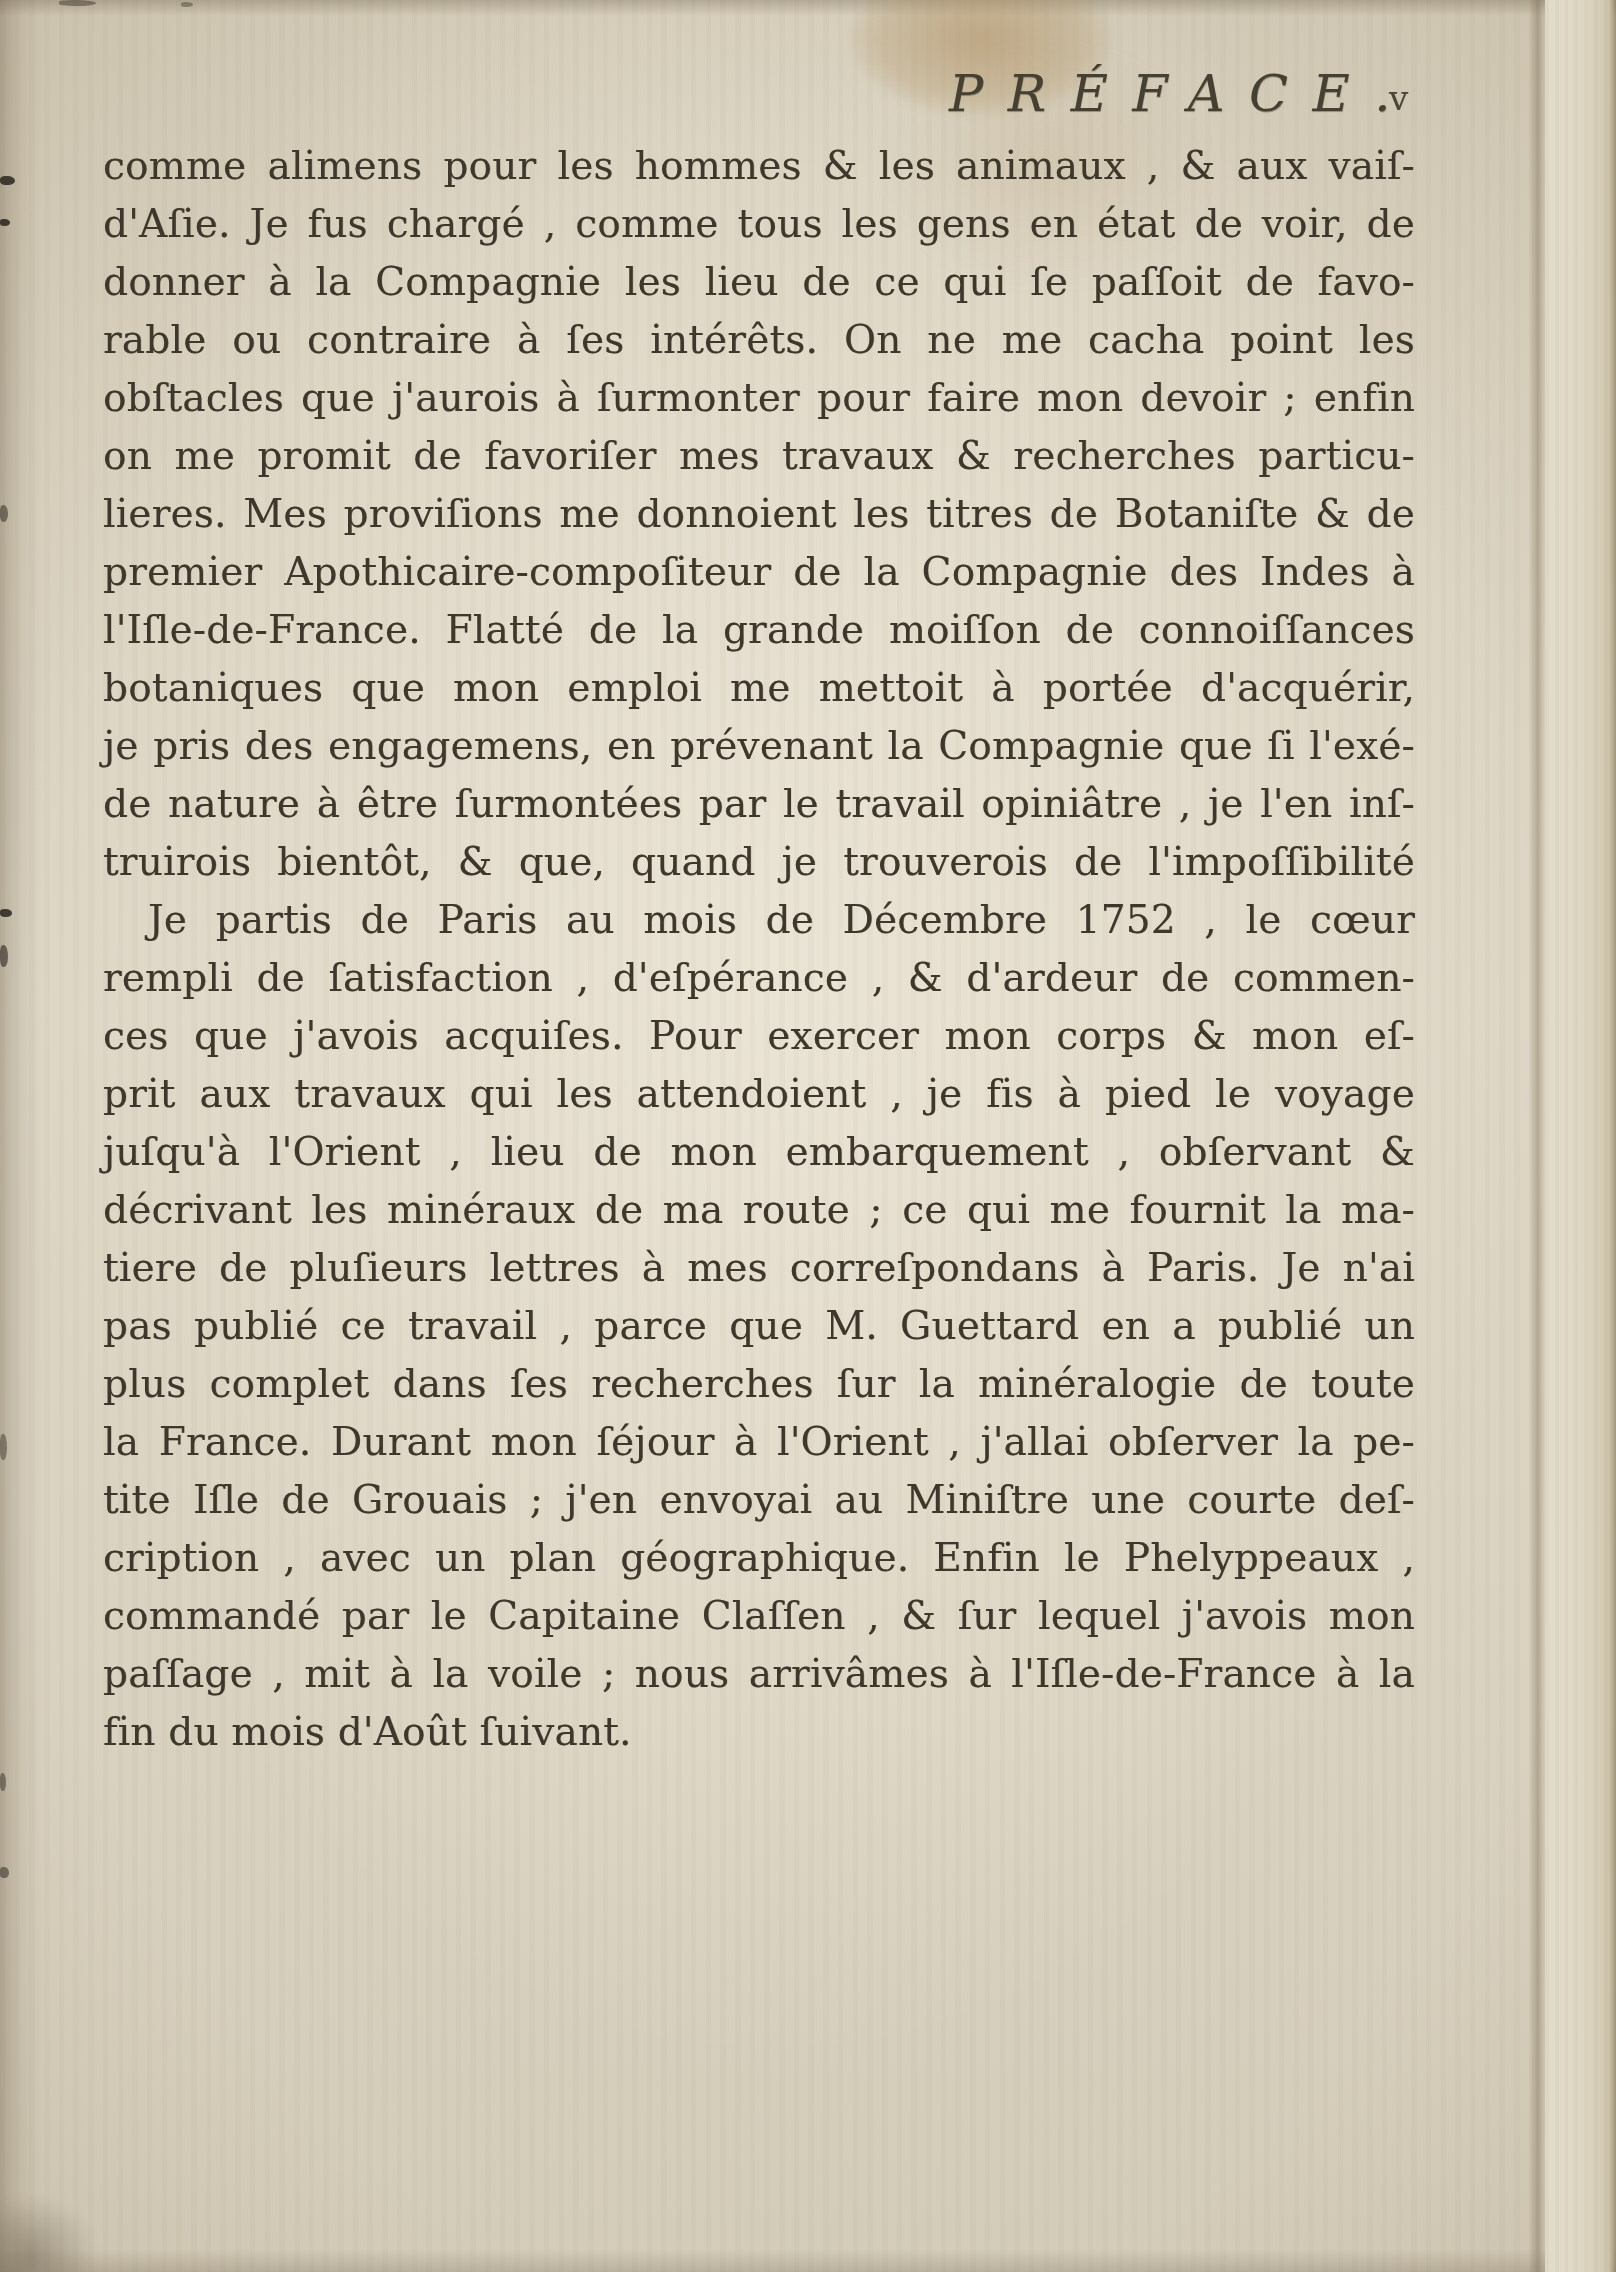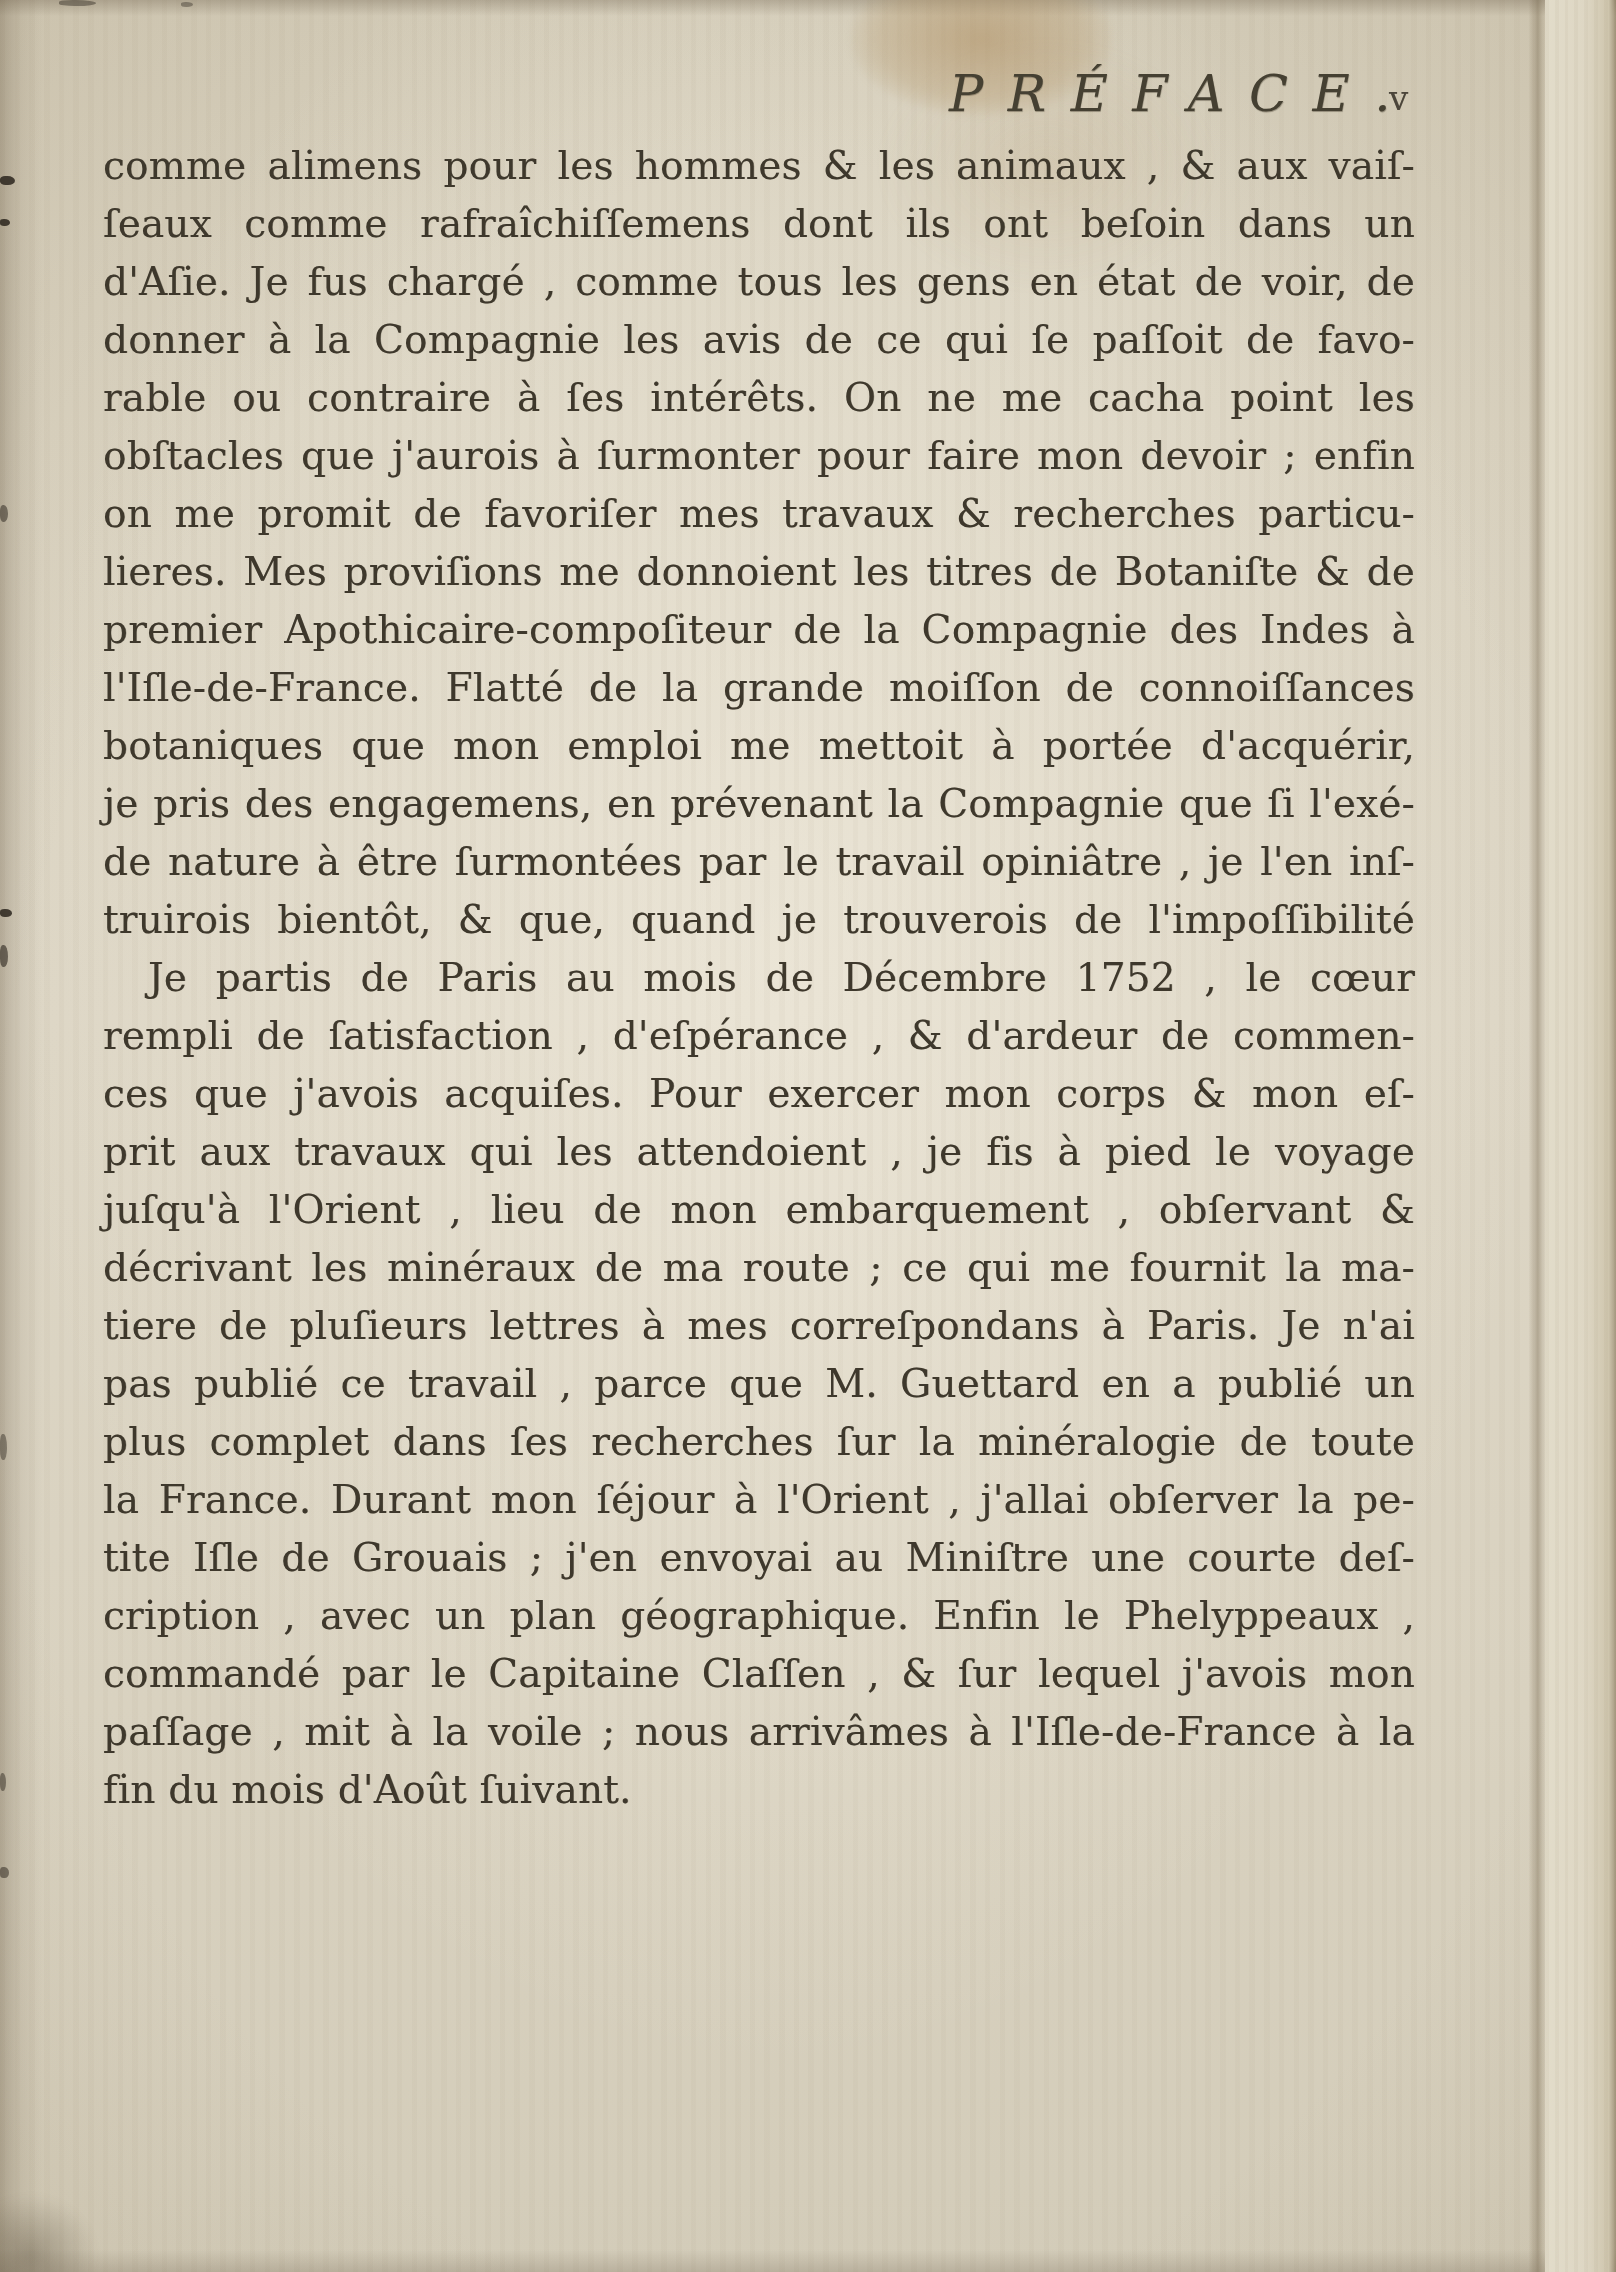--- a/index.html
+++ b/index.html
@@ -133,23 +133,22 @@
   <div class="mark" style="left:59px; top:0; width:37px; height:5.5px; opacity:.5;"></div>
   <div class="mark" style="left:181px; top:2.4px; width:12.2px; height:4.9px; opacity:.45;"></div>
 
   <div class="running-head">
     <div class="title">PRÉFACE.</div>
     <div class="folio">v</div>
   </div>
 
   <div class="body-text" id="body-text">
       <div class="line">comme alimens pour les hommes &amp; les animaux , &amp; aux vaiſ-</div>
-      <div class="line">ſeaux comme rafraîchiſſemens dont ils ont beſoin dans un</div>
       <div class="line">d'Aſie. Je fus chargé , comme tous les gens en état de voir, de</div>
-      <div class="line">donner à la Compagnie les avis de ce qui ſe paſſoit de favo-</div>
+      <div class="line">donner à la Compagnie les lieu de ce qui ſe paſſoit de favo-</div>
       <div class="line">rable ou contraire à ſes intérêts. On ne me cacha point les</div>
       <div class="line">obſtacles que j'aurois à ſurmonter pour faire mon devoir ; enfin</div>
       <div class="line">on me promit de favoriſer mes travaux &amp; recherches particu-</div>
       <div class="line">lieres. Mes proviſions me donnoient les titres de Botaniſte &amp; de</div>
       <div class="line">premier Apothicaire-compoſiteur de la Compagnie des Indes à</div>
       <div class="line">l'Iſle-de-France. Flatté de la grande moiſſon de connoiſſances</div>
       <div class="line">botaniques que mon emploi me mettoit à portée d'acquérir,</div>
       <div class="line">je pris des engagemens, en prévenant la Compagnie que ſi l'exé-</div>
       <div class="line">de nature à être ſurmontées par le travail opiniâtre , je l'en inſ-</div>
       <div class="line">truirois bientôt, &amp; que, quand je trouverois de l'impoſſibilité</div>

